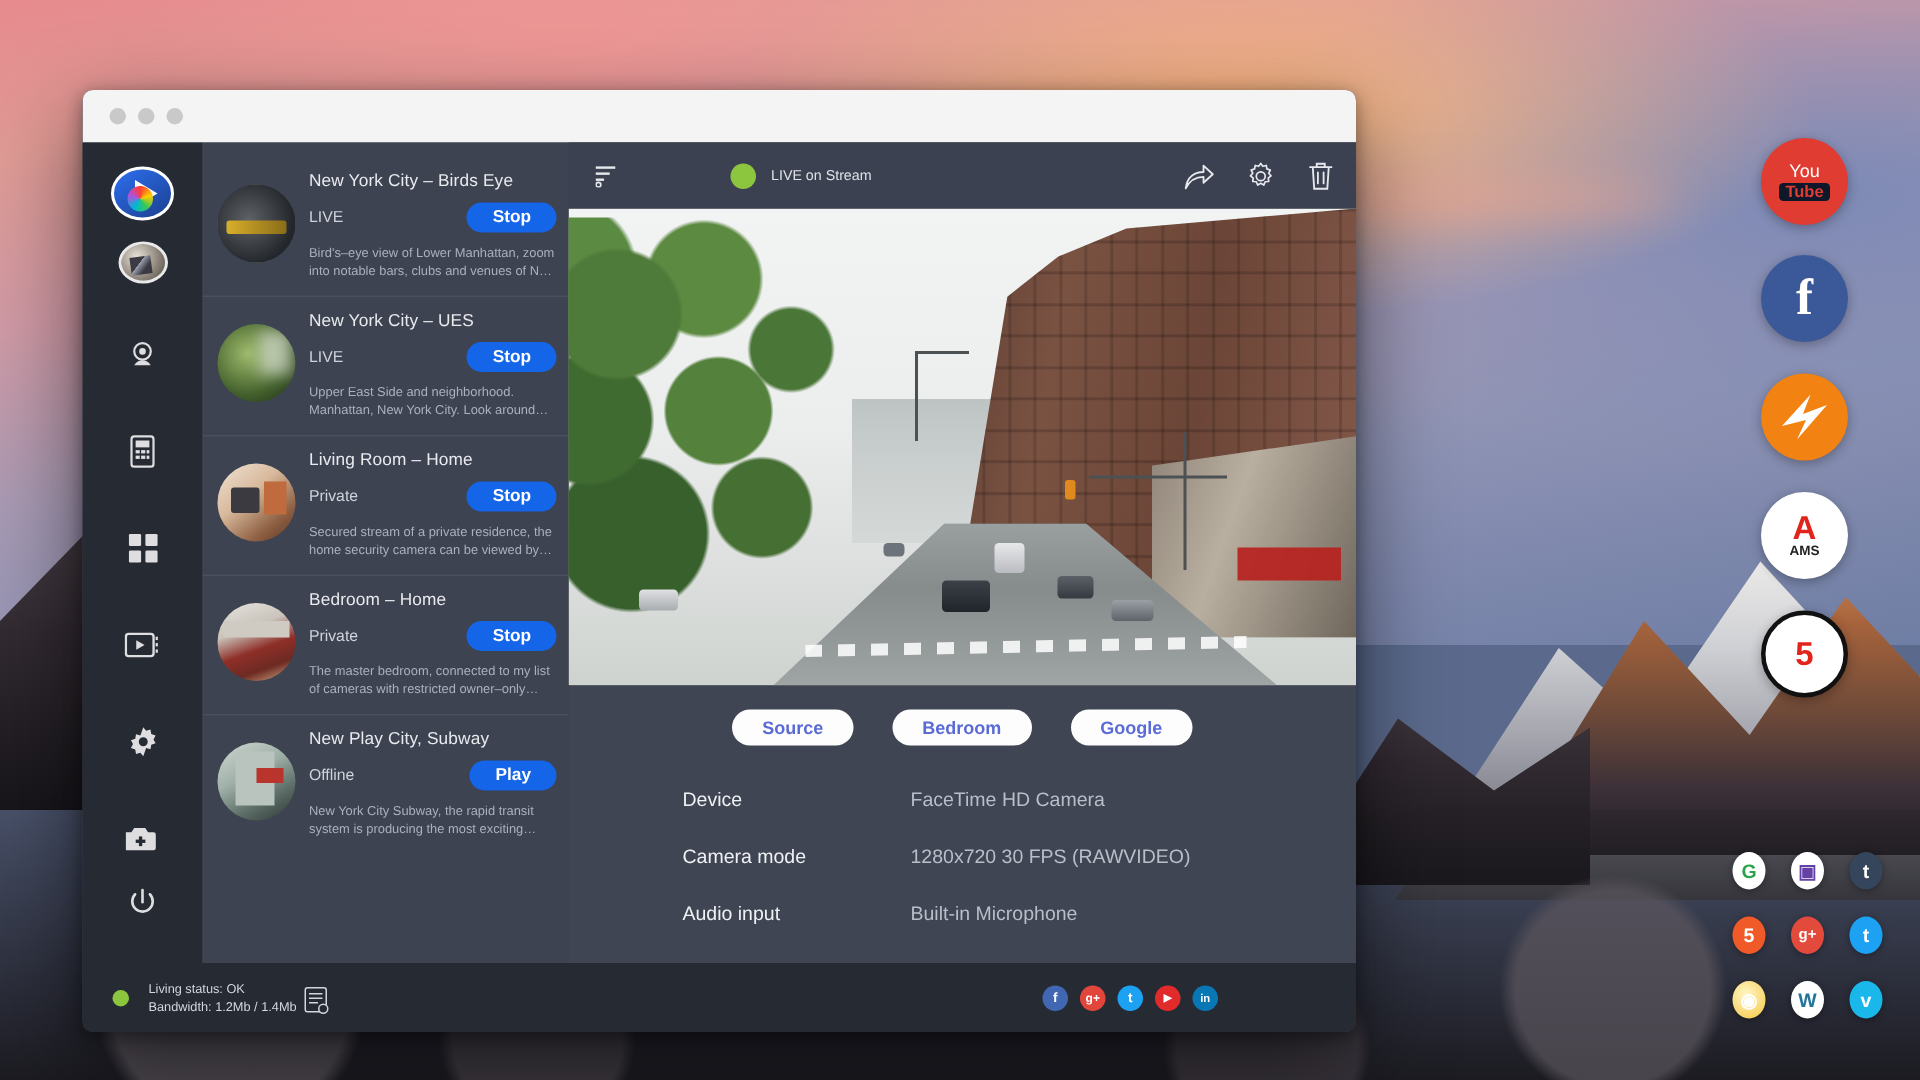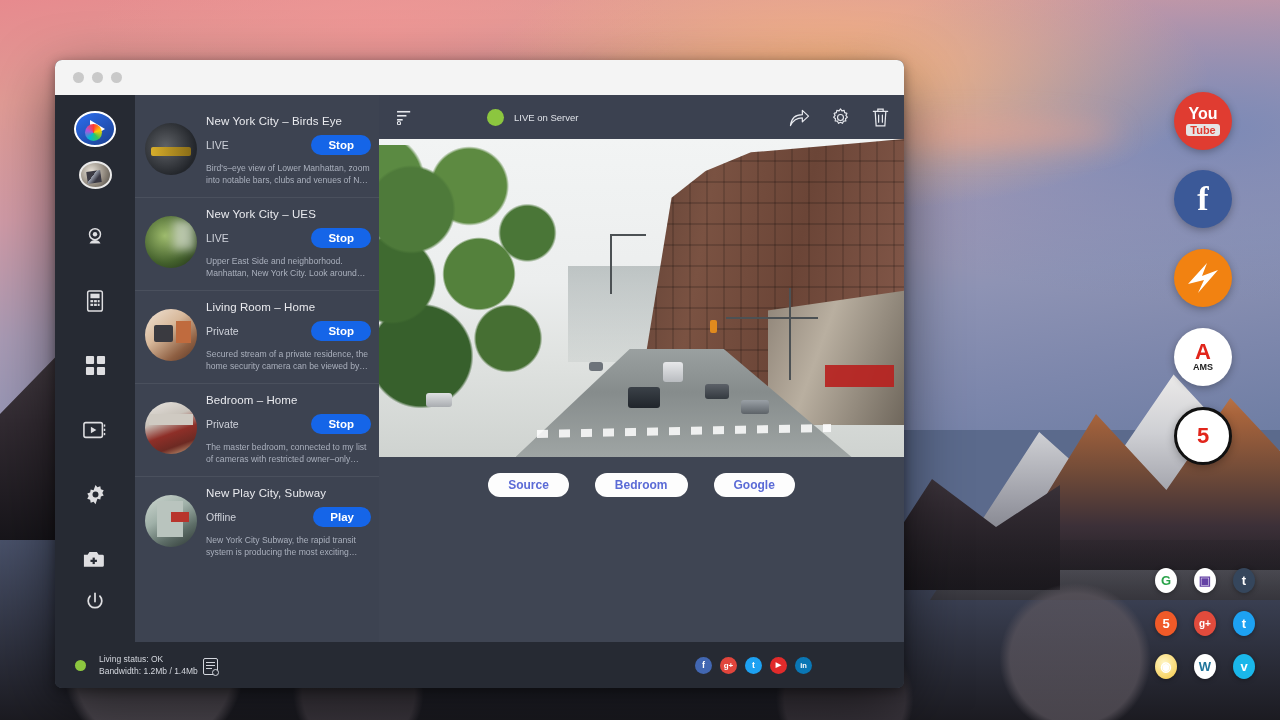--- a/index.html
+++ b/index.html
@@ -443,21 +443,21 @@
         <div class="tb-sort">
           <svg width="17" height="15" viewBox="0 0 18 16">
               <rect y="1" width="14" height="1.7" fill="#e7e9ee"></rect>
               <rect y="5.3" width="10" height="1.7" fill="#e7e9ee"></rect>
               <rect y="9.6" width="6" height="1.7" fill="#e7e9ee"></rect>
               <circle cx="2" cy="14" r="1.7" fill="none" stroke="#e7e9ee" stroke-width="1.2"></circle>
             </svg>
         </div>
         <div class="tb-live">
           <div class="live-dot"></div>
-          <span class="live-text">LIVE on Server</span>
+          <span class="live-text">LIVE on Stream</span>
         </div>
         <div class="tb-spacer"></div>
         <div class="tb-icons">
           <svg width="21" height="19" viewBox="0 0 22 20">
               <path d="M1.5 18.5C2.5 10 8 7 14 7V2.5L20.5 8.6 14 14.6V10.4C8.6 10.4 4.4 12.6 1.5 18.5z" stroke-linejoin="round"></path>
             </svg>
           <svg width="21" height="21" viewBox="0 0 24 24">
               <circle cx="12" cy="12" r="3.4"></circle>
               <path d="M12 2.2l1.6 2.2 2.6-.6.5 2.6 2.6.9-1.2 2.4 1.7 2-2.1 1.7.4 2.6-2.7.2-1.1 2.5-2.3-1.3-2.3 1.3-1.1-2.5-2.7-.2.4-2.6-2.1-1.7 1.7-2-1.2-2.4 2.6-.9.5-2.6 2.6.6z" stroke-linejoin="round"></path>
             </svg>
@@ -488,20 +488,34 @@
         <div class="sc-car" style="left:40%;top:70%;width:14px;height:9px;background:#6d737a;"></div>
         <div class="sc-car" style="left:9%;top:80%;width:26px;height:14px;background:linear-gradient(180deg,#dfe1e3,#a9acb0);"></div>
       </div>
 
       <div class="tabs-row">
         <button class="tab-pill">Source</button>
         <button class="tab-pill">Bedroom</button>
         <button class="tab-pill">Google</button>
       </div>
 
+      <div class="details">
+        <div class="det-row">
+          <div class="det-label">Device</div>
+          <div class="det-value">FaceTime HD Camera</div>
+        </div>
+        <div class="det-row">
+          <div class="det-label">Camera mode</div>
+          <div class="det-value">1280x720 30 FPS (RAWVIDEO)</div>
+        </div>
+        <div class="det-row">
+          <div class="det-label">Audio input</div>
+          <div class="det-value">Built-in Microphone</div>
+        </div>
+      </div>
     </div>
   </div>
 
   <div class="statusbar">
     <div class="sb-dot"></div>
     <div class="sb-text">
       <div>Living status: OK</div>
       <div>Bandwidth: 1.2Mb / 1.4Mb</div>
     </div>
     <div class="sb-doc">
@@ -515,22 +529,22 @@
       <div class="sb-s" style="background:#4267b2">f</div>
       <div class="sb-s" style="background:#e1453c;font-size:8px">g+</div>
       <div class="sb-s" style="background:#1da1f2">t</div>
       <div class="sb-s" style="background:#e12b2b;font-size:7px">▶</div>
       <div class="sb-s" style="background:#0a77b5;font-size:7.5px">in</div>
     </div>
   </div>
 </div>
 
 <div class="dock-icon" style="left:1174px;top:92px;width:58px;height:58px;background:#e03c31;flex-direction:column;">
-  <span style="color:#fff;font-size:16px;font-weight:bold;line-height:1;">You</span>
-  <span style="background:#e5e5e5;color:#e03c31;font-size:11px;font-weight:bold;border-radius:3px;padding:0 4px;margin-top:2px;">Tube</span>
+  <span style="color:#fff;font-size:12px;font-weight:normal;line-height:1;">You</span>
+  <span style="background:#0f172a;color:#e03c31;font-size:11px;font-weight:bold;border-radius:3px;padding:0 4px;margin-top:2px;">Tube</span>
 </div>
 
 <div class="dock-icon" style="left:1174px;top:170px;width:58px;height:58px;background:#3b5998;">
   <span style="color:#fff;font-size:34px;font-weight:bold;font-family:'Liberation Serif',serif;">f</span>
 </div>
 
 <div class="dock-icon" style="left:1174px;top:328px;width:58px;height:58px;background:#ffffff;flex-direction:column;">
   <span style="color:#e1251b;font-size:22px;font-weight:bold;line-height:.9;">A</span>
   <span style="color:#222;font-size:9px;font-weight:bold;">AMS</span>
 </div>

